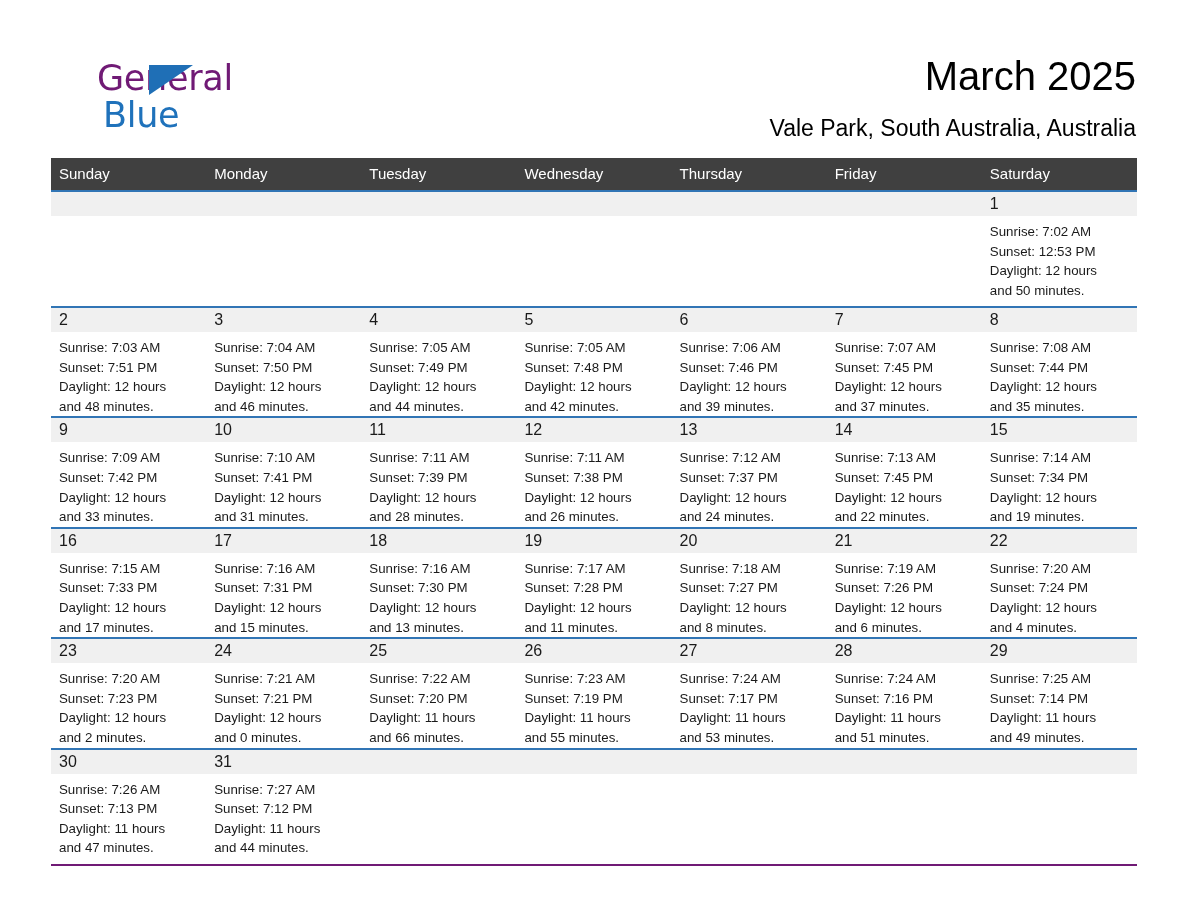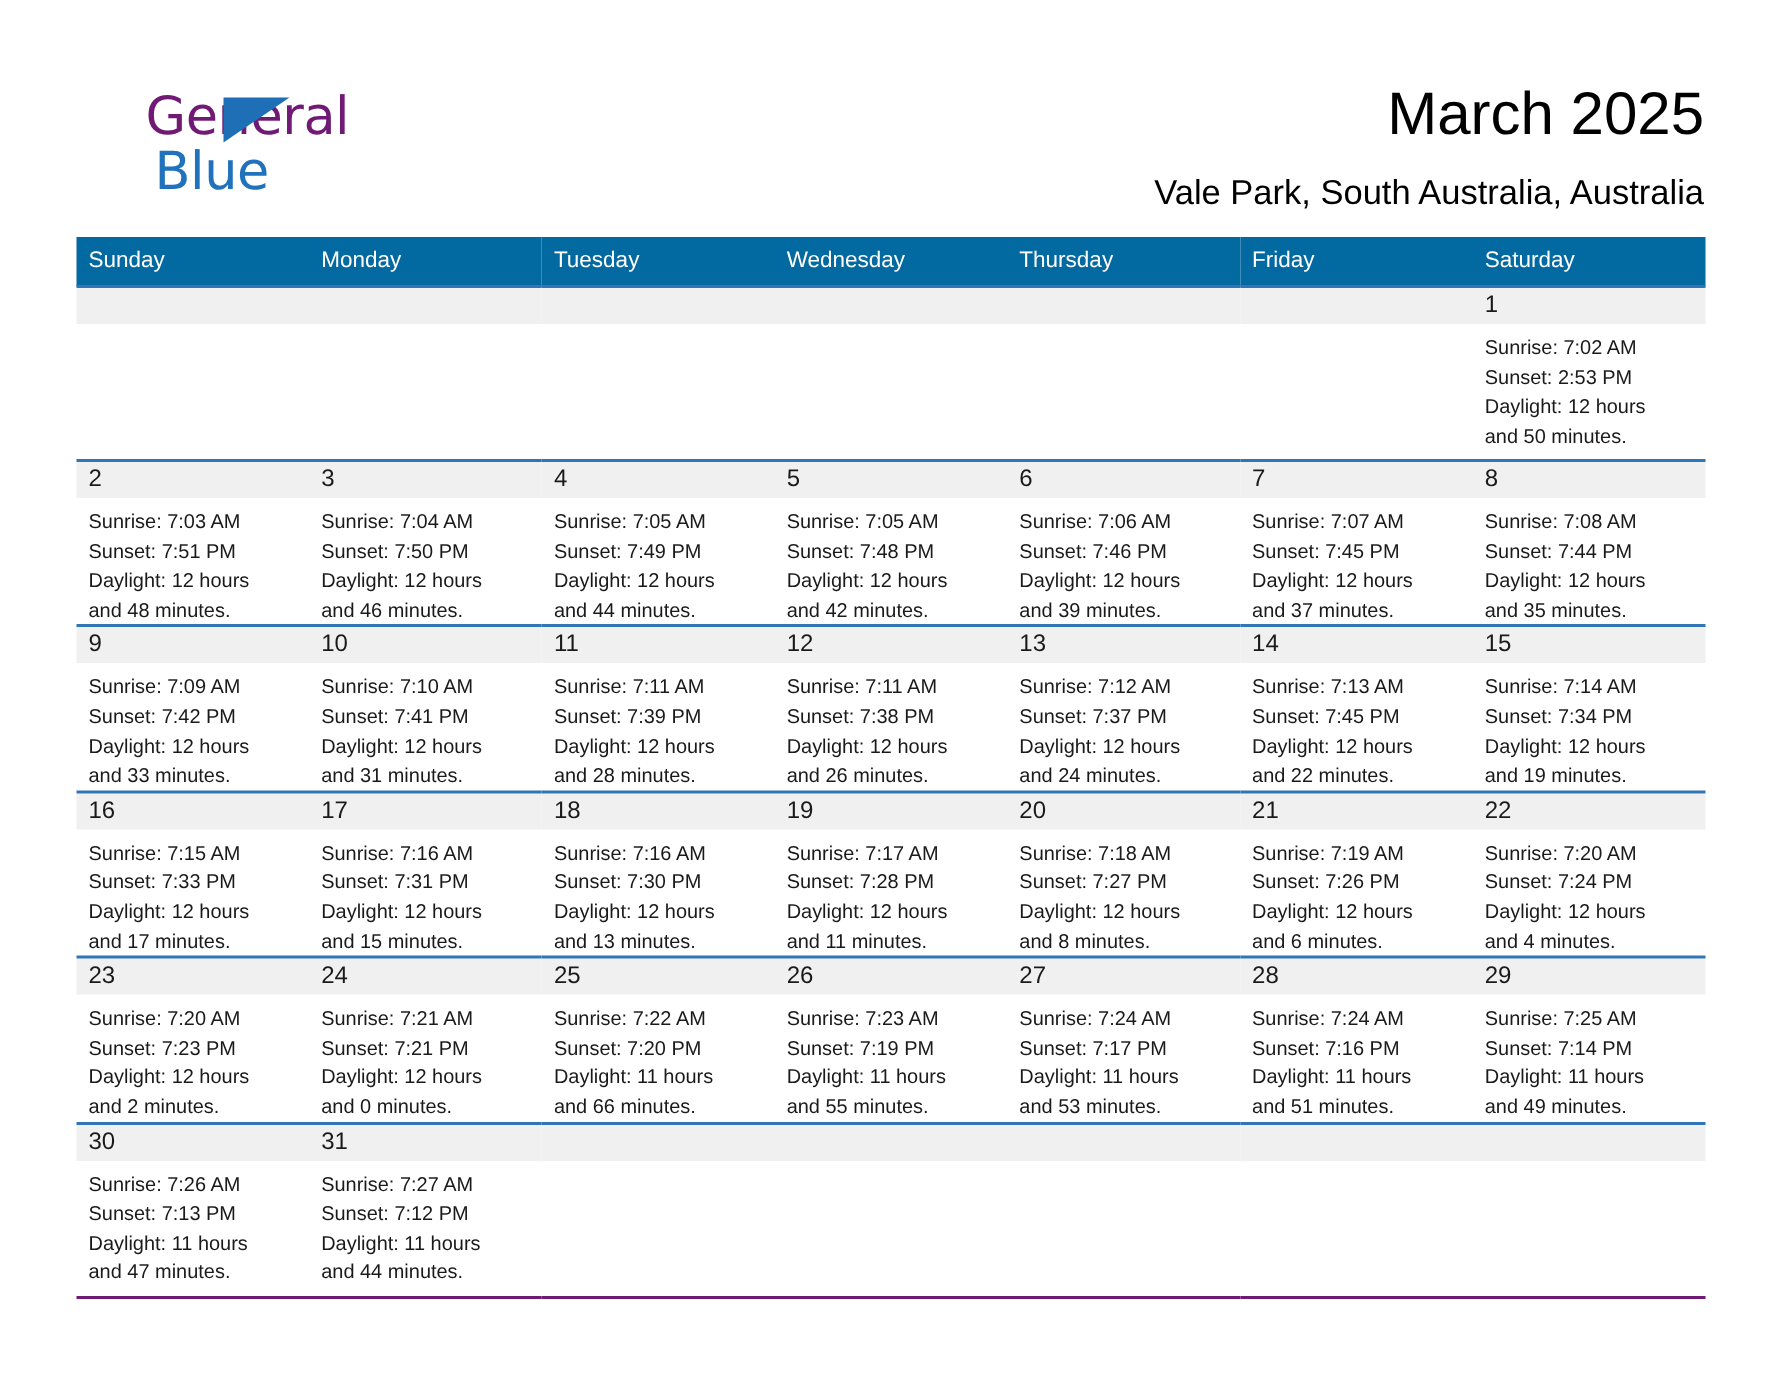--- a/index.html
+++ b/index.html
@@ -98,21 +98,21 @@
     left: 51px;
     top: 158px;
     width: 1086px;
   }
   .cal table {
     width: 1086px;
     border-collapse: collapse;
     table-layout: fixed;
   }
   .cal th {
-    background: #0369a1;
+    background: #404040;
     color: #ffffff;
     font-size: 15px;
     font-weight: normal;
     text-align: left;
     padding: 7px 0 8px 8px;
     height: 16px;
     border: none;
   }
   .cal td {
     vertical-align: top;
@@ -205,21 +205,21 @@
             <td class="cell-empty">
               <div class="daynum empty"></div>
             </td>
             <td class="cell-empty">
               <div class="daynum empty"></div>
             </td>
             <td>
               <div class="daynum">1</div>
               <div class="info">
                 <div>Sunrise: 7:02 AM</div>
-                <div>Sunset: 2:53 PM</div>
+                <div>Sunset: 12:53 PM</div>
                 <div>Daylight: 12 hours</div>
                 <div>and 50 minutes.</div>
               </div>
             </td>
           </tr>
           <tr class="week">
             <td>
               <div class="daynum">2</div>
               <div class="info">
                 <div>Sunrise: 7:03 AM</div>

